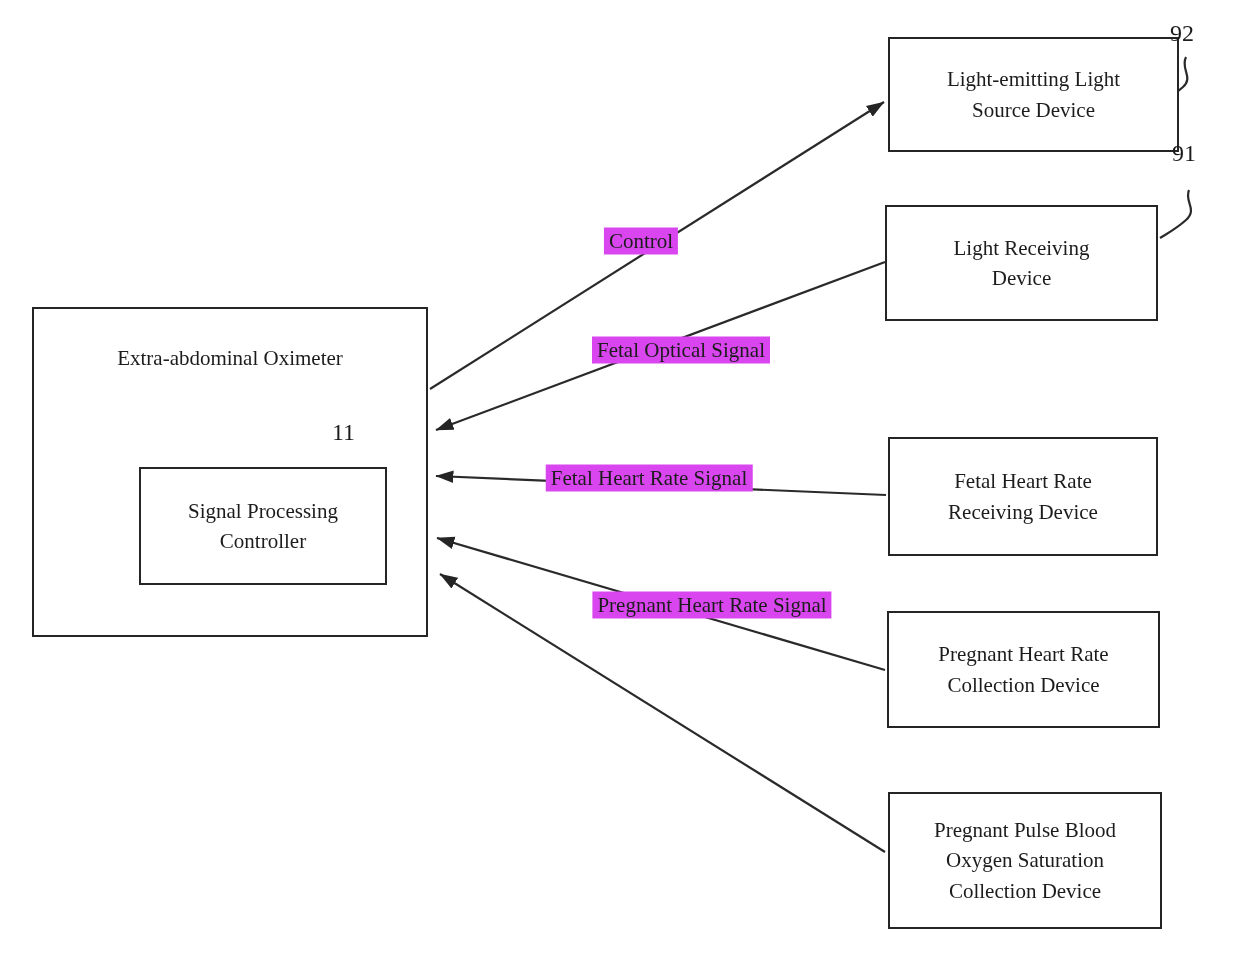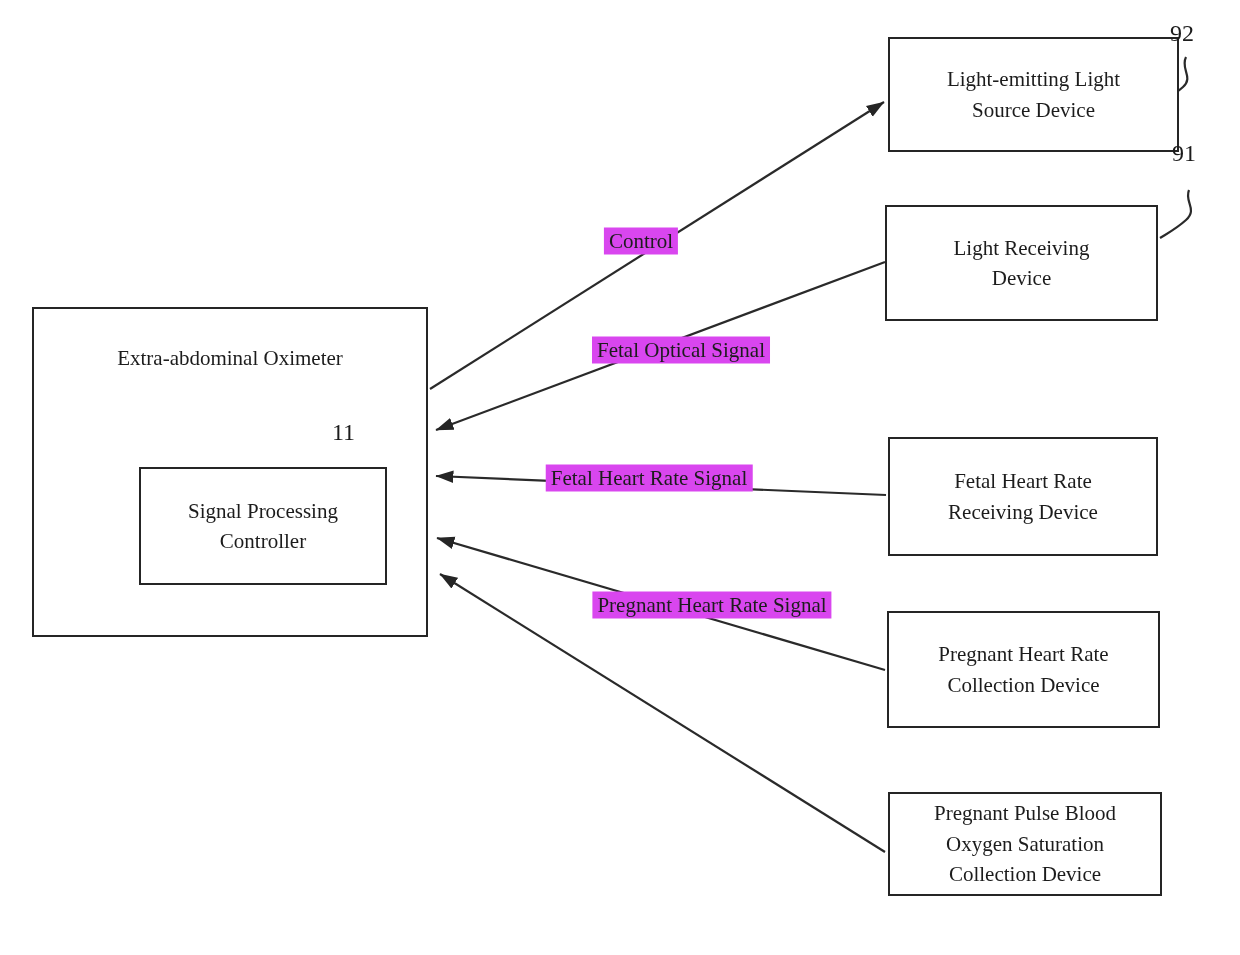--- a/index.html
+++ b/index.html
@@ -86,21 +86,21 @@
   </div>
 
   <div class="box" style="left:888px;top:437px;width:270px;height:119px;">
     <span class="lbl" style="max-width:190px;">Fetal Heart Rate Receiving Device</span>
   </div>
 
   <div class="box" style="left:887px;top:611px;width:273px;height:117px;">
     <span class="lbl" style="max-width:215px;">Pregnant Heart Rate Collection Device</span>
   </div>
 
-  <div class="box" style="left:888px;top:792px;width:274px;height:104px;">
+  <div class="box" style="left:888px;top:792px;width:274px;height:137px;">
     <span class="lbl" style="max-width:215px;">Pregnant Pulse Blood Oxygen Saturation Collection Device</span>
   </div>
 
   <div class="ref-num" style="left:1170px;top:20px;">92</div>
   <div class="ref-num" style="left:1172px;top:140px;">91</div>
   <div class="ref-num" style="left:332px;top:387px;margin-top:32px;">11</div>
 
   <div class="edge-label" style="left:641px;top:241px;">Control</div>
   <div class="edge-label" style="left:681px;top:350px;">Fetal Optical Signal</div>
   <div class="edge-label" style="left:649px;top:478px;">Fetal Heart Rate Signal</div>

